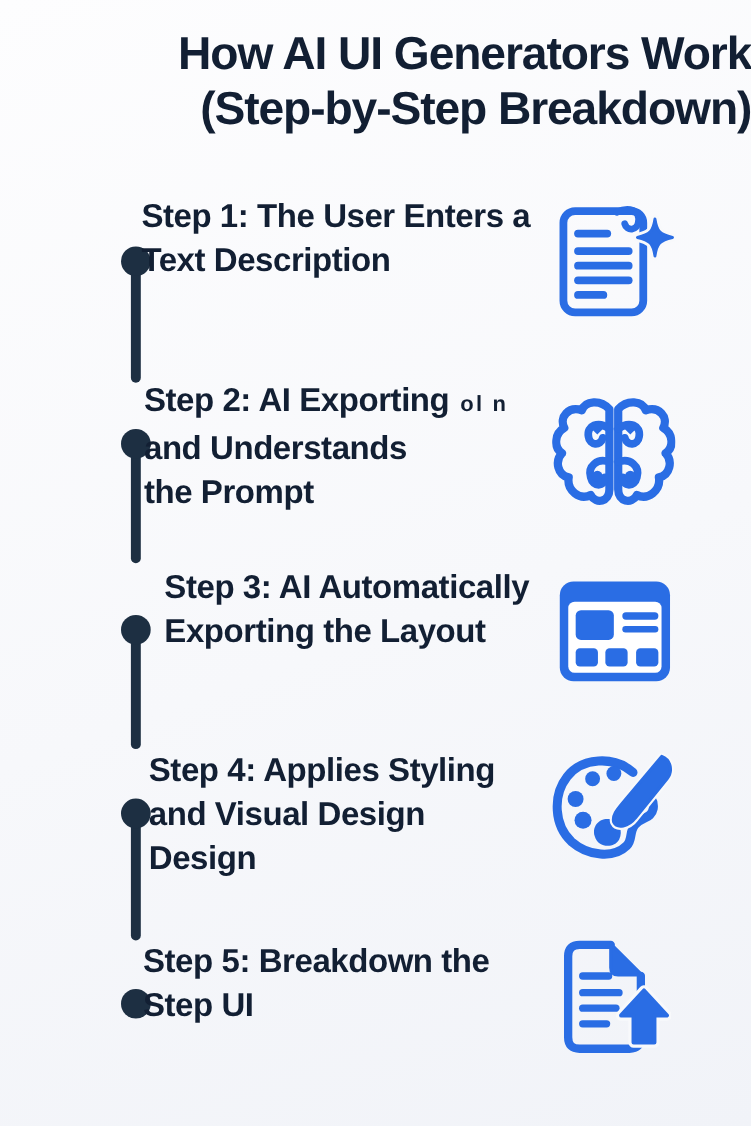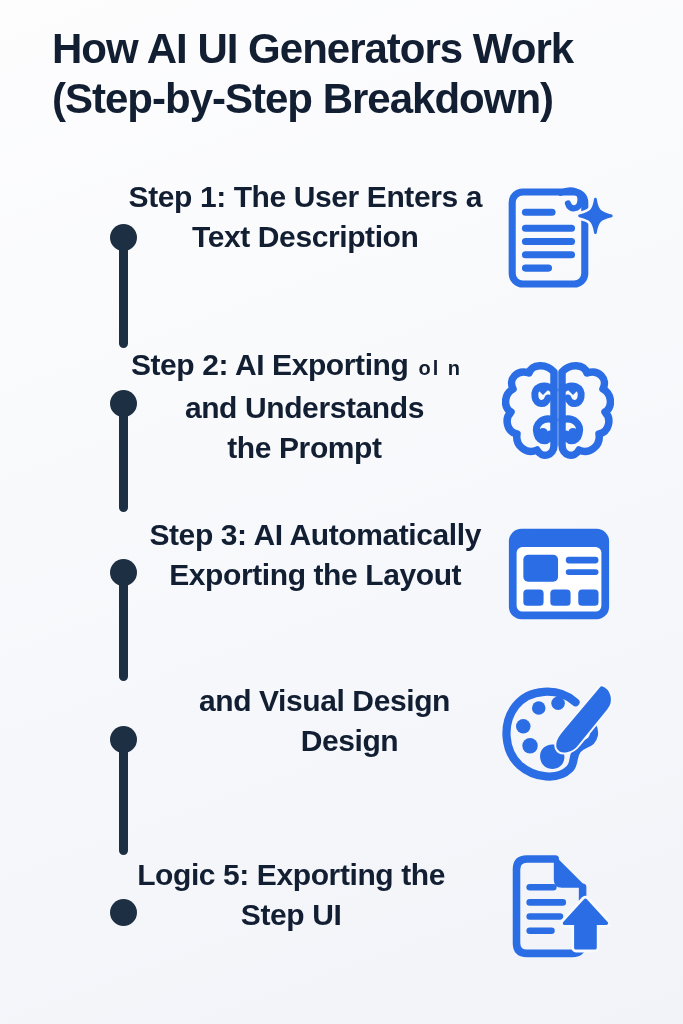--- a/index.html
+++ b/index.html
@@ -9,26 +9,26 @@
     --accent:#2a6de4;
   }
   html,body{margin:0;padding:0;background:#e9eaee;}
   .page{
     position:relative;width:683px;height:1024px;margin:0 auto;
     background:linear-gradient(160deg,#fdfdfe 0%,#f7f8fb 55%,#f1f3f8 100%);
     font-family:"Liberation Sans",sans-serif;overflow:hidden;
   }
   .title{
     position:absolute;top:24px;left:52px;right:0;margin:0;
-    text-align:left;font-size:42px;line-height:1.2;font-weight:800;
+    text-align:right;font-size:42px;line-height:1.2;font-weight:800;
     color:var(--ink);letter-spacing:-1px;
   }
   .t-line{display:block;}
   .step{
-    position:absolute;text-align:center;font-weight:800;color:var(--ink);
+    position:absolute;text-align:left;font-weight:800;color:var(--ink);
     font-size:30px;line-height:40px;letter-spacing:-0.4px;
   }
   .line{display:block;white-space:nowrap;}
   .artifact{font-size:20px;font-weight:700;margin-left:10px;letter-spacing:2px;}
   #step1{top:177px;right:201px;}
   #step2{top:345px;right:205px;}
   #step3{top:515px;right:202px;}
   #step4{top:681px;right:183px;}
   #step5{top:855px;right:238px;}
   #step2 .line:nth-child(1){padding-right:16px;}
@@ -84,26 +84,27 @@
     <span class="line">and Understands</span>
     <span class="line">the Prompt</span>
   </div>
 
   <div class="step" id="step3">
     <span class="line">Step 3: AI Automatically</span>
     <span class="line">Exporting the Layout</span>
   </div>
 
   <div class="step" id="step4">
+    <span class="line">Step 4: Applies Styling</span>
     <span class="line">and Visual Design</span>
     <span class="line">Design</span>
   </div>
 
   <div class="step" id="step5">
-    <span class="line">Logic 5: Exporting the</span>
+    <span class="line">Step 5: Breakdown the</span>
     <span class="line">Step UI</span>
   </div>
 
   <div class="icon" id="icon1">
     <svg viewBox="0 0 122 118" preserveAspectRatio="xMidYMid meet">
       <rect class="st" x="7" y="7" width="82" height="104" rx="12" stroke-width="8"></rect>
       <path class="st" d="M62 8 C74 2 86 6 84 18 C83 27 72 28 70 20" stroke-width="7"></path>
       <line class="tl" x1="22" y1="30" x2="52" y2="30" stroke-width="8"></line>
       <line class="tl" x1="22" y1="48" x2="74" y2="48" stroke-width="8"></line>
       <line class="tl" x1="22" y1="63" x2="74" y2="63" stroke-width="8"></line>

